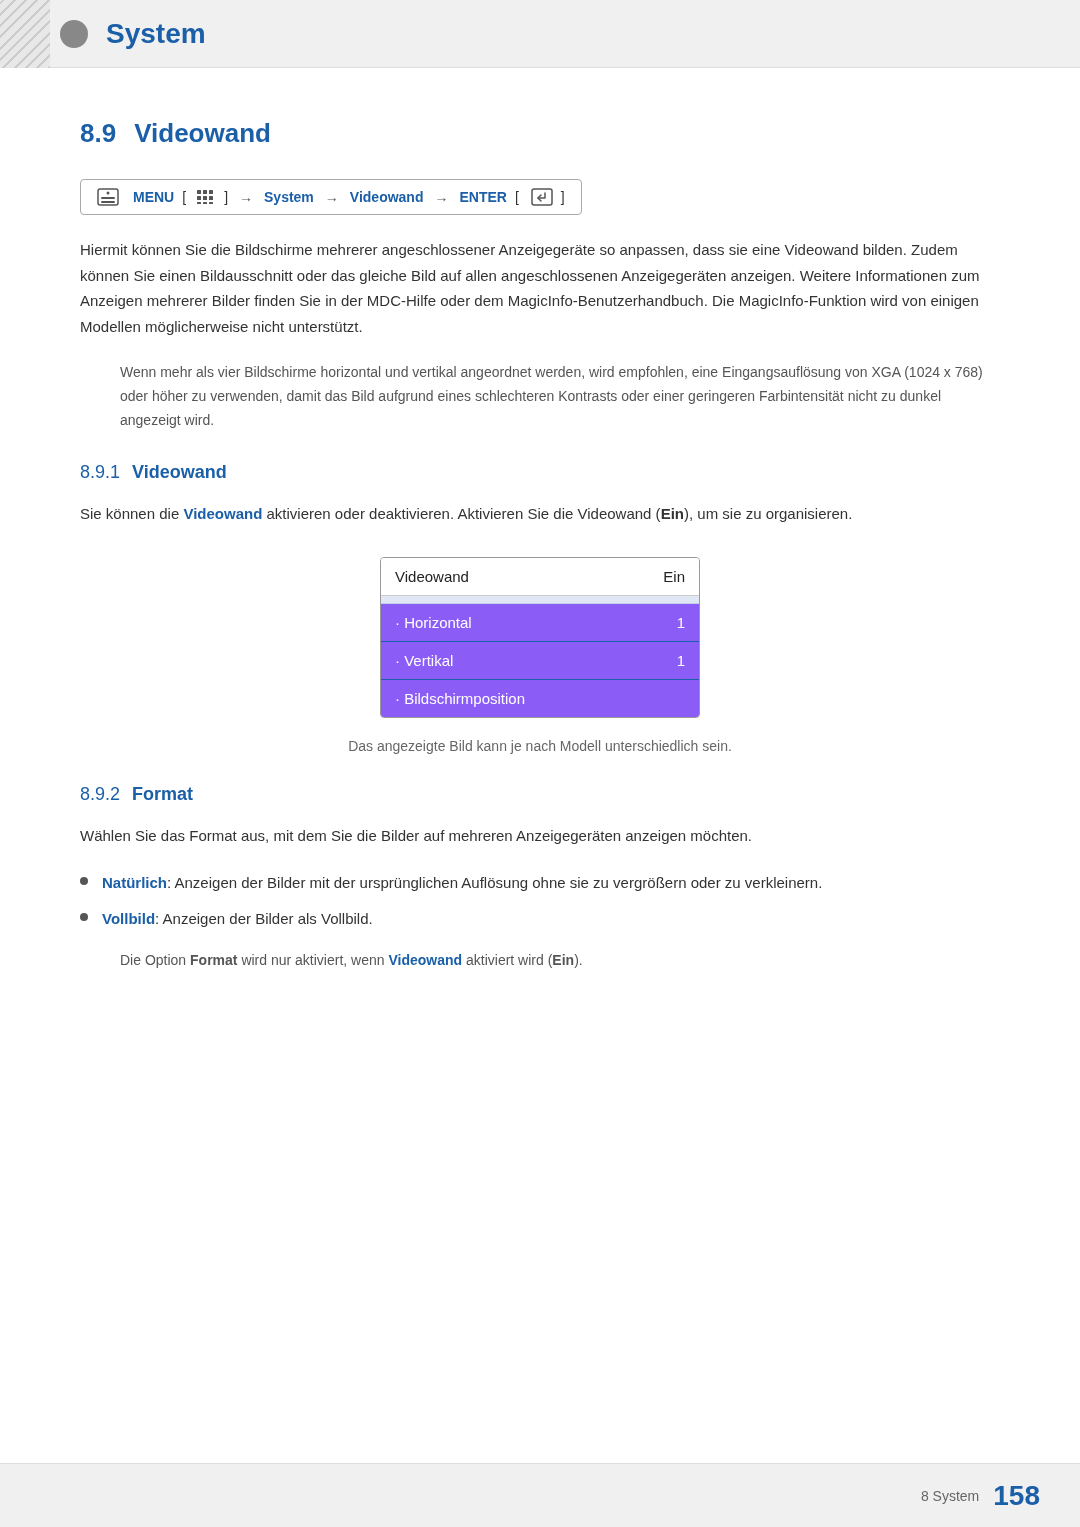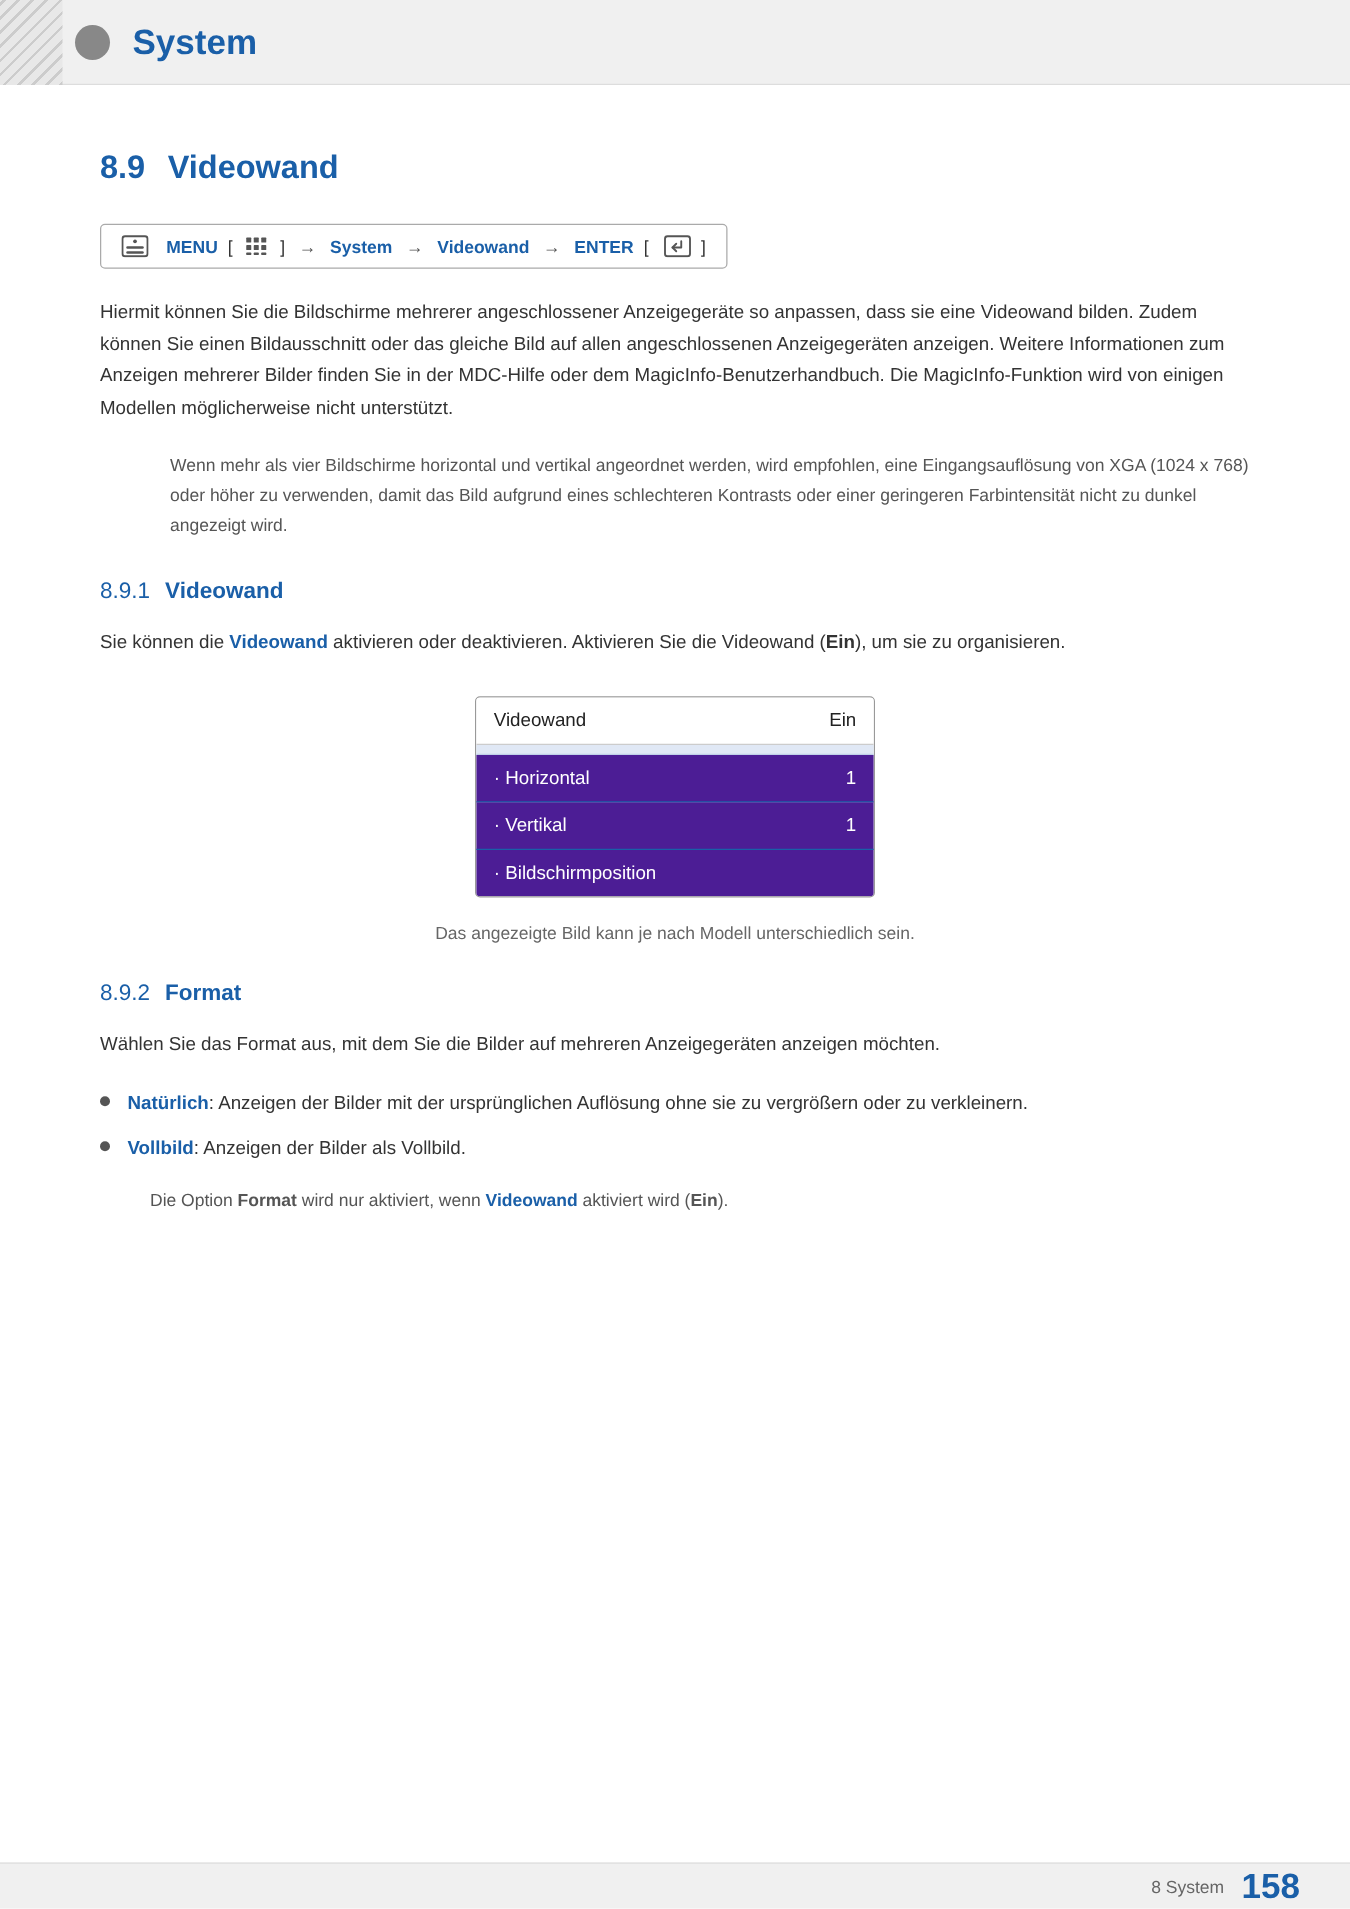--- a/index.html
+++ b/index.html
@@ -140,21 +140,21 @@
     
     .body-text {
       font-size: 15px;
       line-height: 1.7;
       color: #333;
       margin-bottom: 22px;
     }
 
     
     .note-box {
-      margin-left: 56px;
+      margin-left: 40px;
       margin-bottom: 30px;
       border-left: none;
     }
 
     .note-text {
       font-size: 14px;
       line-height: 1.7;
       color: #555;
     }
 
@@ -220,21 +220,21 @@
       height: 8px;
       background: #e0e8f5;
       border-bottom: 1px solid #c0d0e8;
     }
 
     .ui-menu-item {
       display: flex;
       justify-content: space-between;
       align-items: flex-end;
       padding: 10px 14px;
-      background: #4c1d95;
+      background: #8b5cf6;
       color: #fff;
       border-bottom: 1px solid #1a5fa8;
     }
 
     .ui-menu-item:last-child {
       border-bottom: none;
     }
 
     .ui-menu-item-label {
       color: #fff;
@@ -285,21 +285,21 @@
       color: #555;
       line-height: 1.7;
     }
 
     
     .page-footer {
       position: absolute;
       bottom: 0;
       left: 0;
       right: 0;
-      height: 37px;
+      height: 64px;
       background: #f0f0f0;
       border-top: 1px solid #ddd;
       display: flex;
       align-items: center;
       justify-content: flex-end;
       padding-right: 40px;
       gap: 14px;
     }
 
     .footer-system-label {

